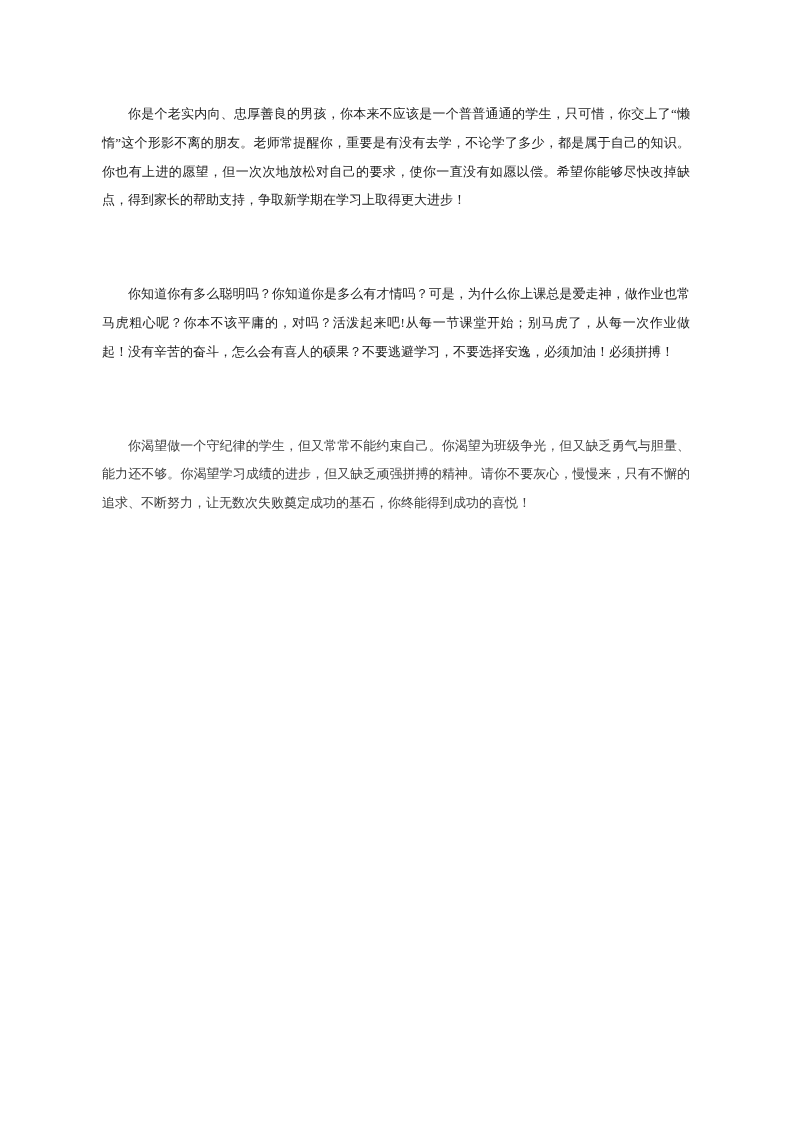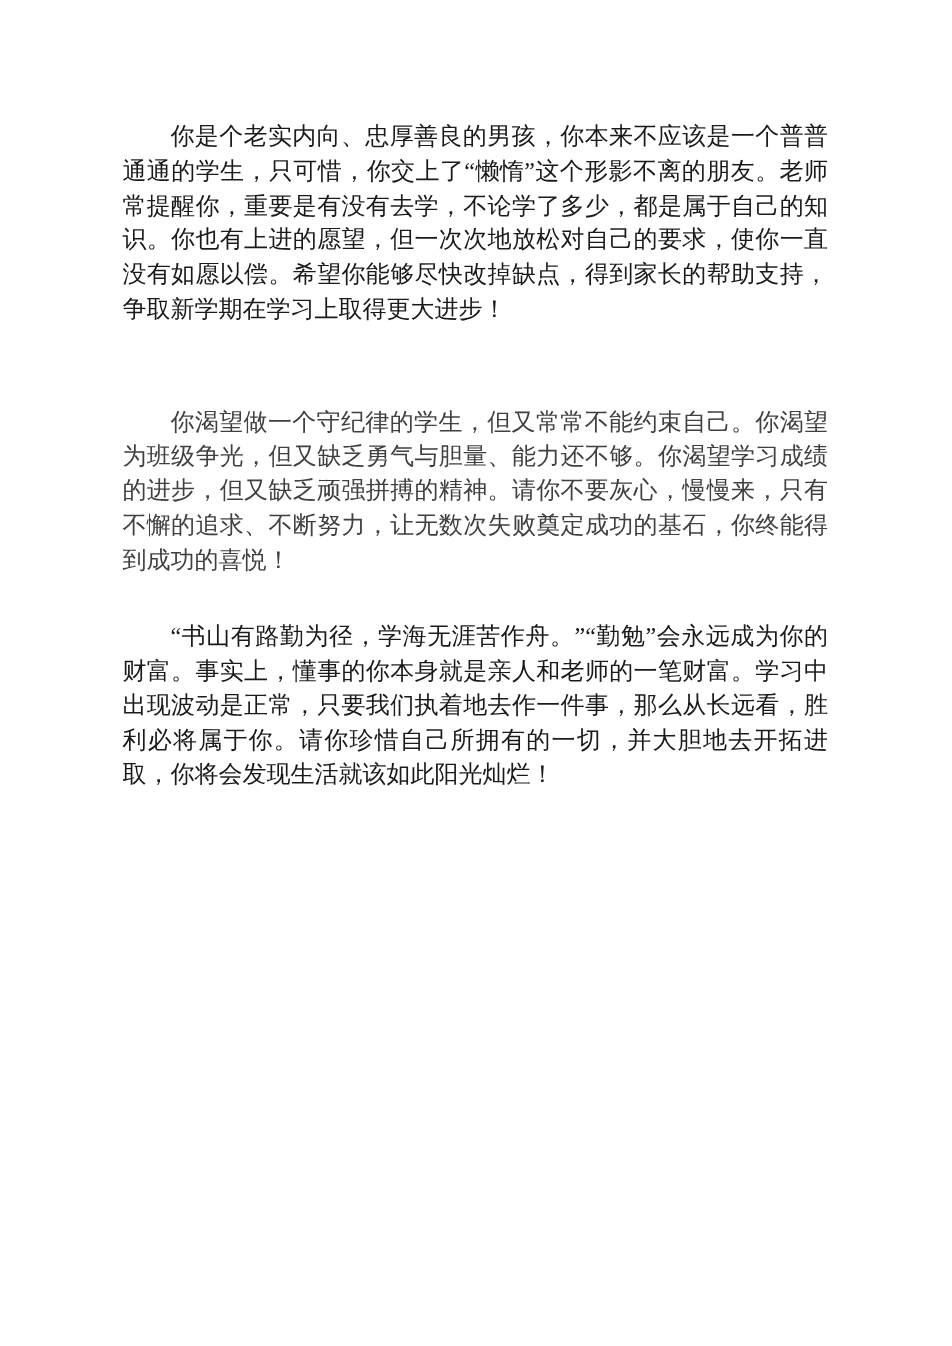--- a/index.html
+++ b/index.html
@@ -14,34 +14,34 @@
   }
   .page {
     box-sizing: border-box;
     width: 793px;
     height: 1122px;
     padding: 100px 103px 0 102px;
     background: #ffffff;
   }
   .para {
     margin: 0;
-    font-size: 20px;
+    font-size: 13px;
     line-height: 28.8px;
     text-align: justify;
     text-justify: inter-ideograph;
     text-indent: 2em;
     word-break: break-all;
     overflow-wrap: anywhere;
   }
   .p1 { margin-bottom: 65px; }
   .p2 { margin-bottom: 56px; }
   .p3 { margin-bottom: 65px; }
   .p4 { margin-bottom: 35px; }
   .p5 { margin-bottom: 0; }
 </style>
 </head>
 <body style="background: rgb(255, 255, 255);">
 
 <div class="page">
   <p class="para p1" style="color: rgb(26, 26, 26);">你是个老实内向、忠厚善良的男孩，你本来不应该是一个普普通通的学生，只可惜，你交上了“懒惰”这个形影不离的朋友。老师常提醒你，重要是有没有去学，不论学了多少，都是属于自己的知识。你也有上进的愿望，但一次次地放松对自己的要求，使你一直没有如愿以偿。希望你能够尽快改掉缺点，得到家长的帮助支持，争取新学期在学习上取得更大进步！</p>
+  <p class="para p3" style="color: rgb(26, 26, 26);">你知道你有多么聪明吗？你知道你是多么有才情吗？可是，为什么你上课总是爱走神，做作业也常马虎粗心呢？你本不该平庸的，对吗？活泼起来吧!从每一节课堂开始；别马虎了，从每一次作业做起！没有辛苦的奋斗，怎么会有喜人的硕果？不要逃避学习，不要选择安逸，必须加油！必须拼搏！</p>
   <p class="para p4" style="color: #404040;">你渴望做一个守纪律的学生，但又常常不能约束自己。你渴望为班级争光，但又缺乏勇气与胆量、能力还不够。你渴望学习成绩的进步，但又缺乏顽强拼搏的精神。请你不要灰心，慢慢来，只有不懈的追求、不断努力，让无数次失败奠定成功的基石，你终能得到成功的喜悦！</p>
-  <p class="para p5" style="color: rgb(26, 26, 26);">“书山有路勤为径，学海无涯苦作舟。”“勤勉”会永远成为你的财富。事实上，懂事的你本身就是亲人和老师的一笔财富。学习中出现波动是正常，只要我们执着地去作一件事，那么从长远看，胜利必将属于你。请你珍惜自己所拥有的一切，并大胆地去开拓进取，你将会发现生活就该如此阳光灿烂！</p>
 </div>
 
 </body></html>

